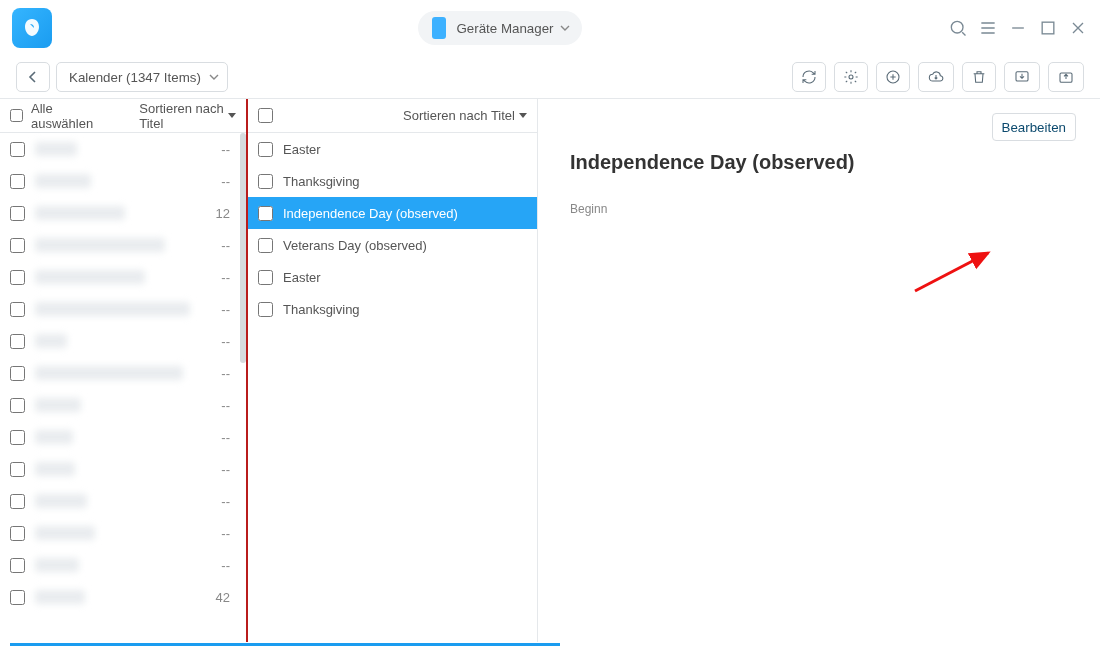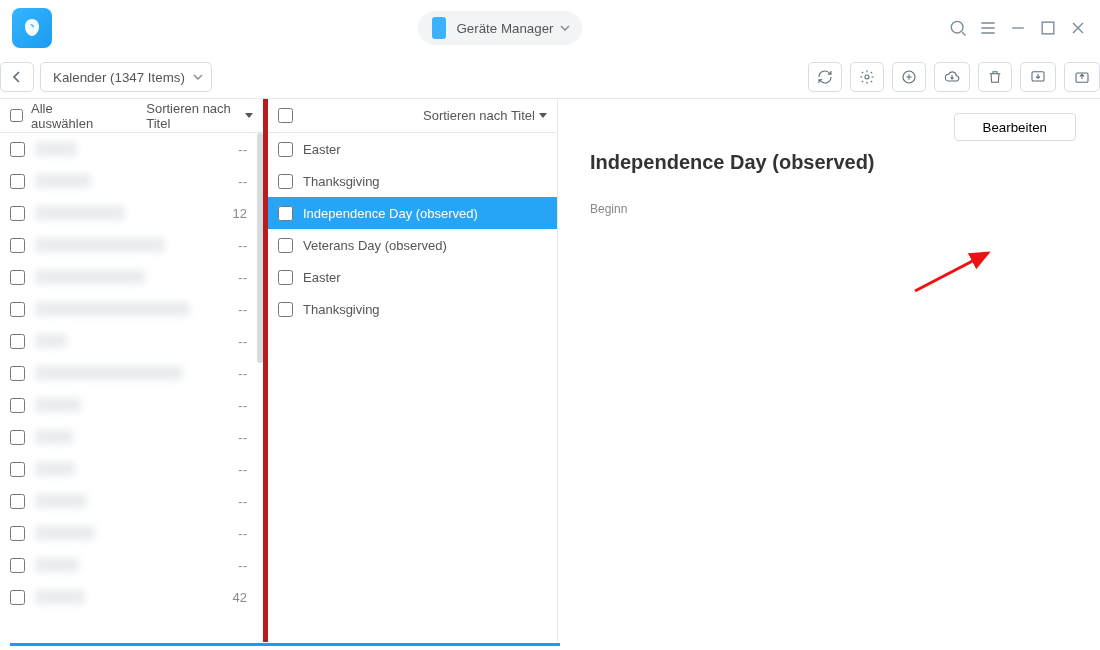--- a/index.html
+++ b/index.html
@@ -11,33 +11,33 @@
 .logo svg { width: 24px; height: 24px; }
 .header-center { flex: 1; display: flex; justify-content: center; }
 .device-btn { height: 34px; border-radius: 17px; background: #f2f4f6; border: none; padding: 0 28px 0 14px; display:flex; align-items:center; gap:10px; color:#555; cursor:pointer; position:relative; }
 .device-btn .dev-icon { width:14px; height:22px; border-radius:3px; background:#3db1ff; display:inline-block; }
 .device-btn .chev { position:absolute; right:12px; top:50%; transform:translateY(-50%); }
 .header-right { display:flex; align-items:center; gap:10px; color:#7a8994; }
 .hicon { width:20px; height:20px; display:inline-flex; align-items:center; justify-content:center; cursor:pointer; }
 .hicon svg { stroke:#7a8994; fill:none; stroke-width:1.6; }
 
 
-.toolbar { height: 42px; display:flex; align-items:center; padding: 0 0; gap:10px; }
+.toolbar { height: 42px; display:flex; align-items:center; padding: 0 16px; gap:10px; }
 .tbtn { height: 30px; min-width: 34px; border:1px solid #d9dde1; border-radius:5px; background:#fff; display:flex; align-items:center; justify-content:center; cursor:pointer; padding:0 8px; color:#555; gap:6px; }
 .tbtn svg { stroke:#5a6b77; fill:none; stroke-width:1.6; }
 .breadcrumb { display:flex; align-items:center; gap:6px; }
 .breadcrumb .tbtn.lbl { min-width: auto; padding:0 26px 0 12px; position:relative; }
 .breadcrumb .chev { position:absolute; right:8px; }
 .toolbar-spacer { flex:1; }
 .toolbar-right { display:flex; gap:8px; }
 
 
 .columns { display:flex; height: calc(650px - 56px - 42px - 8px); border-top:1px solid #e5e8eb; }
 .col { overflow-y:auto; }
-.col-left { width:268px; border-right:5px solid #b91c1c; position:relative; }
+.col-left { width:248px; border-right:2px solid #b91c1c; position:relative; }
 .col-mid { width:290px; border-right:1px solid #e5e8eb; }
 .col-right { flex:1; padding: 16px 24px 16px 32px; position:relative; }
 
 .col-head { height:34px; display:flex; align-items:center; padding:0 10px; border-bottom:1px solid #e5e8eb; gap:8px; background:#fff; position:sticky; top:0; z-index:2; }
 .col-head .flex-sp { flex:1; }
 .sort-btn { display:flex; align-items:center; gap:4px; cursor:pointer; color:#555;margin-left:24px; }
 .sort-btn .tri { width:0; height:0; border-left:4px solid transparent; border-right:4px solid transparent; border-top:5px solid #555; }
 
 input[type=checkbox] { width:15px; height:15px; accent-color:#1a9cf0; cursor:pointer; }
 
@@ -47,21 +47,21 @@
 .row .blur { filter: blur(3.5px); color:#b8bdc1; background:#e9ecef; border-radius:3px; height:14px; }
 .row .count { margin-left:auto; padding-right:6px; color:#888; }
 .row.sel .count { color:#fff; }
 .row .lbl-txt { white-space:nowrap; overflow:hidden; text-overflow:ellipsis; }
 
 .col-left .row .blur { width: var(--w, 60px); }
 .col-left .scroll-ind { position:absolute; right:0; top:34px; width:6px; height:230px; background:#d6dbde; border-radius:3px; }
 
 
 .detail-title { font-size:20px; color:#333; margin:36px 0 28px 0; }
-.edit-btn { position:absolute; top:14px; right:24px; height:28px; border:1px solid #d9dde1; border-radius:4px; background:#fff; padding:0 28px; cursor:pointer; color:#000000; }
+.edit-btn { position:absolute; top:14px; right:24px; height:28px; border:1px solid #d9dde1; border-radius:4px; background:#fff; padding:0 9px; cursor:pointer; color:#0c4a6e; }
 .field { margin-bottom:22px; }
 .field-label { font-size:12px; color:#888; margin-bottom:6px; }
 .field-value { font-size:13px; color:#333; display:flex; align-items:center; gap:8px; border-bottom:1px solid #e5e8eb; padding-bottom:10px; }
 .field-value .gswatch { width:22px; height:16px; background:#eee; border-radius:2px; }
 
 
 .arrow-annot { position:absolute; top:148px; right:100px; width:90px; height:48px; pointer-events:none; z-index:10; }
 
 
 .bottom-line { position:absolute; left:10px; right:540px; bottom:4px; height:3px; background:#1a9cf0; }

